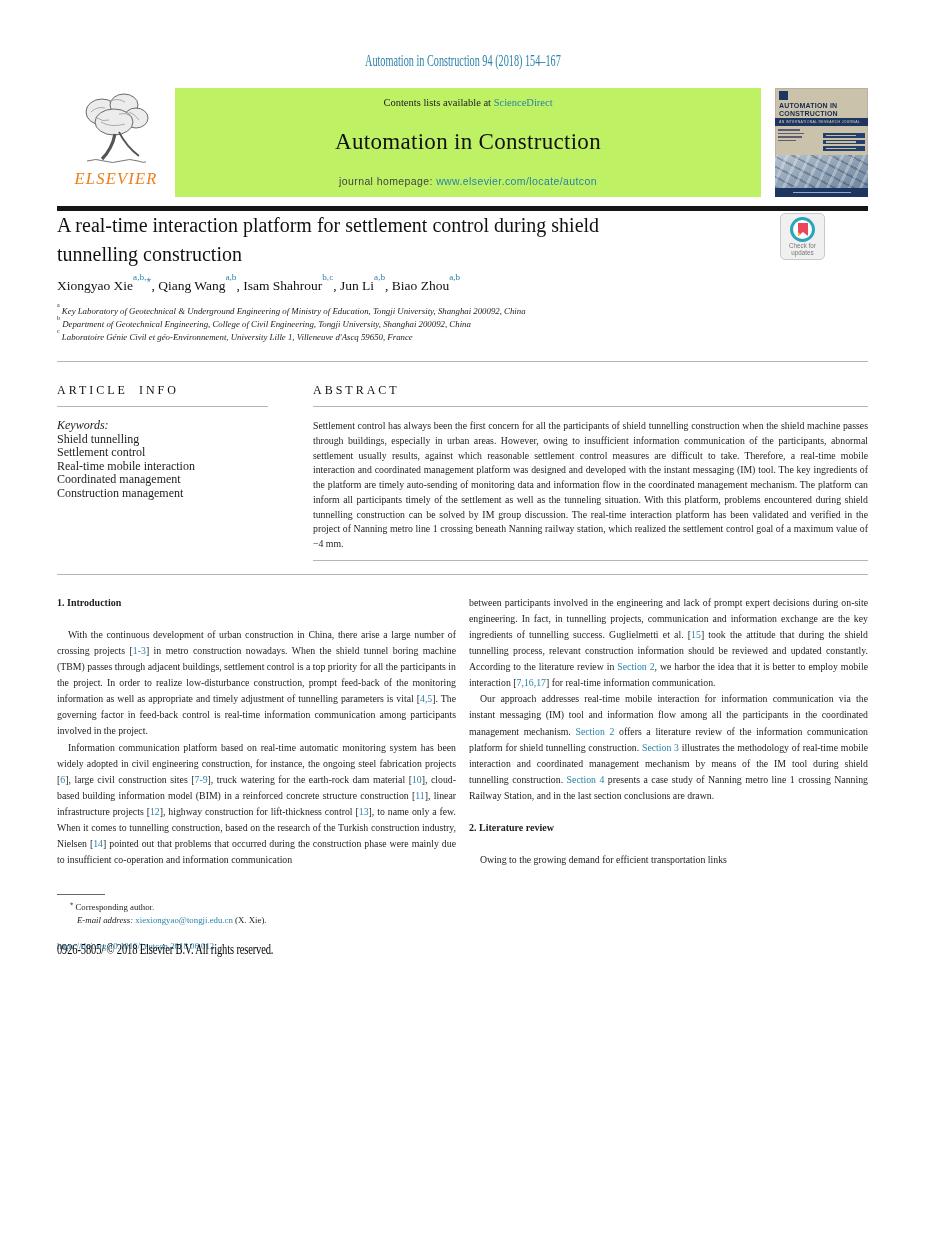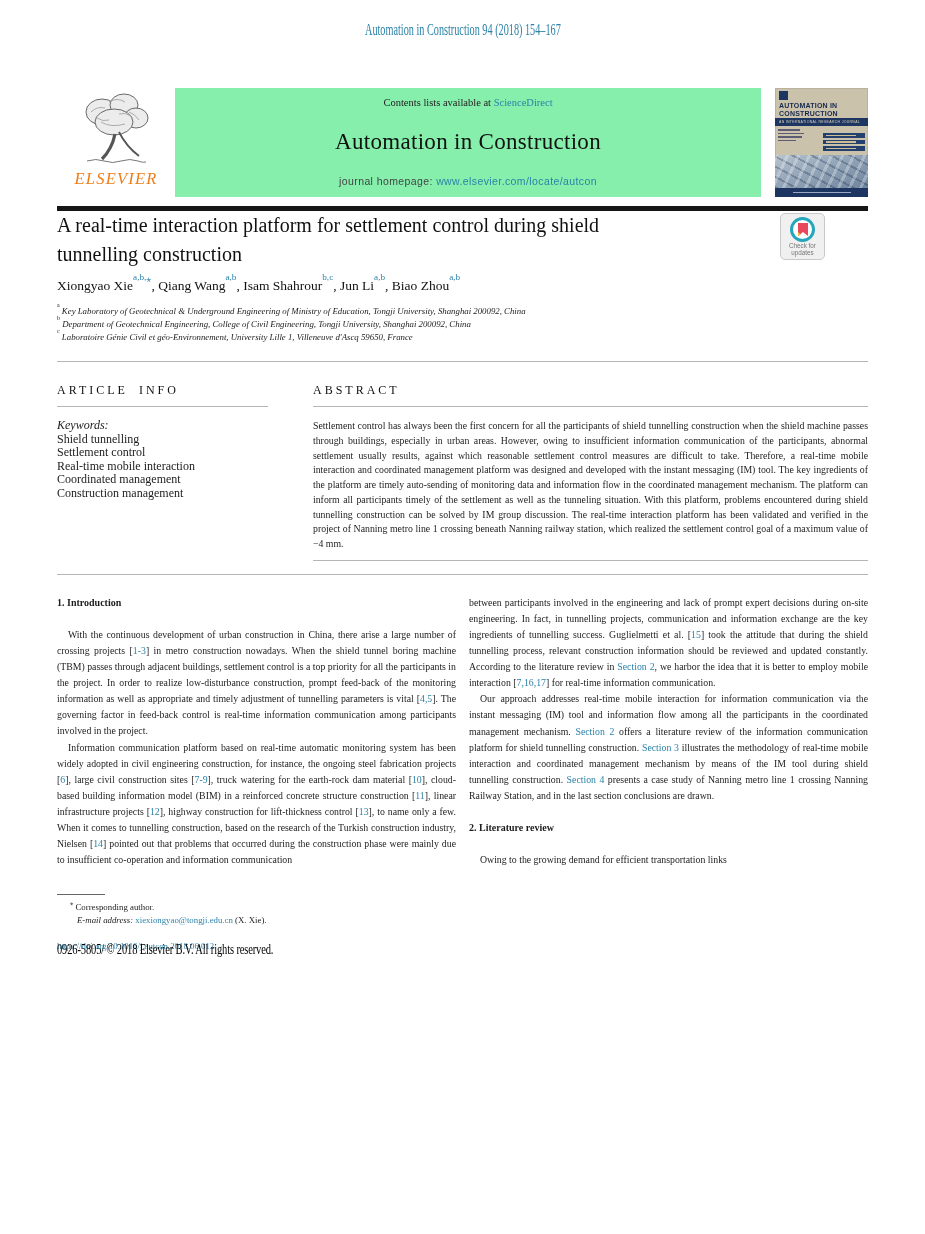--- a/index.html
+++ b/index.html
@@ -13,33 +13,33 @@
   html,body{background:#fff;}
   body{
     width:925px;height:1234px;overflow:hidden;position:relative;
     font-family:"Liberation Serif",serif;color:var(--ink);
   }
   .page{padding:0 57px;}
   .lnk{color:var(--link);}
   sup{font-size:68%;position:relative;top:-0.45em;line-height:0;}
 
   
-  .cite-wrap{padding-top:20px;text-align:center;height:64px;text-decoration:underline;}
+  .cite-wrap{padding-top:51px;text-align:center;height:64px;text-decoration:underline;}
   .cite-line{
     display:inline-block;color:var(--link);font-size:16.5px;
     transform:scaleX(0.62);transform-origin:center;white-space:nowrap;
     letter-spacing:0px;
   }
 
   
   .masthead{display:flex;height:109px;margin-top:24px;}
   .logo-col{width:118px;display:flex;flex-direction:column;align-items:center;padding-top:2px;font-style:italic;}
   .logo-col .wordmark{color:var(--orange);font-size:16.5px;letter-spacing:1.2px;margin-top:1px;font-weight:500;}
   .gray-box{
-    flex:1;background:#86efac;margin-right:14px;
+    flex:1;background:#bef264;margin-right:14px;
     display:flex;flex-direction:column;justify-content:space-between;
     text-align:center;padding:9px 8px 10px;
   }
   .contents-line{font-size:10.5px;color:#222;}
   .journal-title{font-size:23px;letter-spacing:0.3px;color:#111;}
   .homepage-line{font-family:"Liberation Sans",sans-serif;font-size:10.5px;color:#444;letter-spacing:0.4px;}
 
   
   .cover{width:93px;height:109px;display:flex;flex-direction:column;overflow:hidden;background:#cbc2ac;box-shadow:0 0 0 1px #b9b2a0 inset;}
   .cover-top{padding:3px 4px 1px;}

